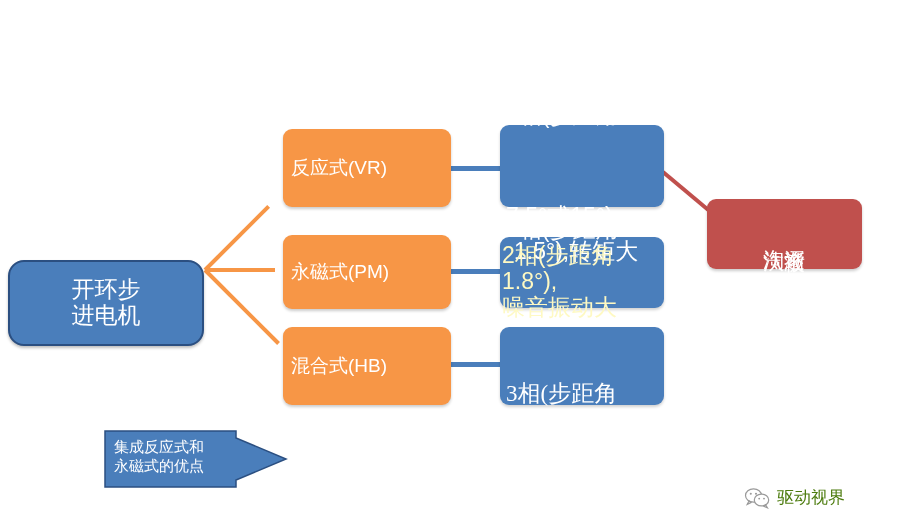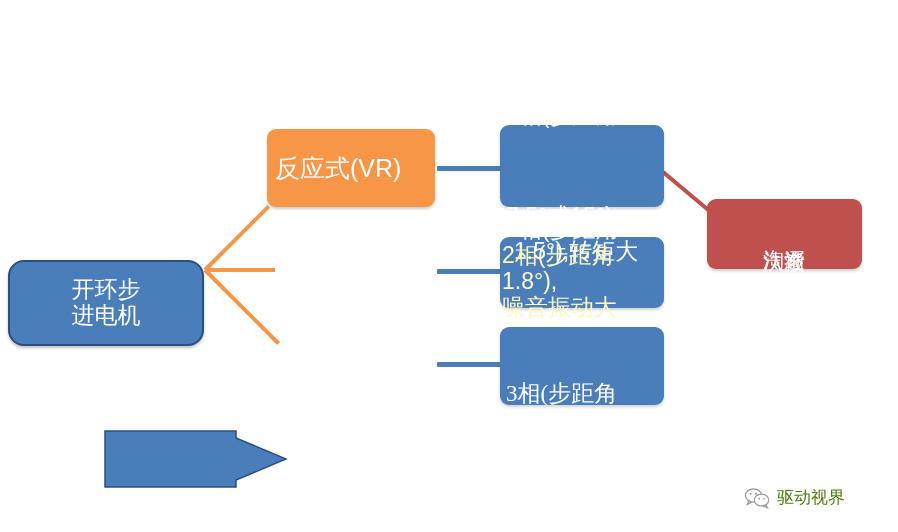--- a/index.html
+++ b/index.html
@@ -40,25 +40,26 @@
     justify-content: center;
     text-align: center;
     box-shadow: 0 2px 3px rgba(0,0,0,0.25);
     margin-top: 34px;
   }
 
   
   .cat-node {
     background: #f79646;
     border-radius: 9px;
-    font-size: 25px;
+    font-size: 19px;
     display: flex;
     align-items: center;
     padding-left: 8px;
     box-shadow: 0 2px 3px rgba(0,0,0,0.20);
+    margin-left: 16px;
   }
   .cat-1 { left: 267px; top: 129px; width: 168px; height: 78px; }
   .cat-2 { left: 267px; top: 235px; width: 168px; height: 74px; }
   .cat-3 { left: 267px; top: 327px; width: 168px; height: 78px; }
 
   
   .desc-node {
     background: #4a7ebb;
     border-radius: 9px;
     font-size: 23px;
@@ -186,20 +187,26 @@
   <div class="line line-red" style="left:663px; top:170px; width:74px; transform: rotate(40deg);"></div>
 
   <div class="node root-node">
     <span>开环步
 进电机</span>
   </div>
 
   <div class="node cat-node cat-1">
     <span>反应式(VR)</span>
   </div>
+  <div class="node cat-node cat-2">
+    <span>永磁式(PM)</span>
+  </div>
+  <div class="node cat-node cat-3">
+    <span>混合式(HB)</span>
+  </div>
 
   <div class="node desc-node desc-1">
     <span class="desc-overflow">3相(步距用</span>
     <span class="desc-plain">7.5°或15°),
 体积小转矩
 小</span>
   </div>
 
   <div class="node desc-node desc-2">
     <span class="desc-overflow-2">3相(步距用</span>
@@ -217,20 +224,22 @@
   <div class="node red-node">
     <span class="vert-text">逐渐被</span>
     <span class="vert-text">淘汰</span>
   </div>
 
   <div class="arrow-callout">
     <svg width="185" height="62" viewBox="0 0 185 62">
       <polygon points="0,2 133,2 133,-8 133,2 133,12 183,31 133,50 133,60 0,60" fill="#4a7ebb" stroke="#2b4f81" stroke-width="2" style="display:none"></polygon>
       <path d="M 1,3 L 132,3 L 132,10 L 182,31 L 132,52 L 132,59 L 1,59 Z" fill="#4a7ebb" stroke="#2b4f81" stroke-width="1.5"></path>
     </svg>
+    <span class="arrow-label">集成反应式和
+永磁式的优点</span>
   </div>
 
   <div class="watermark">
     <svg class="wechat-icon" viewBox="0 0 26 22">
       <ellipse cx="9.5" cy="8.5" rx="8" ry="6.6" fill="none" stroke="#9a9a9a" stroke-width="1.2"></ellipse>
       <path d="M 5,14 L 3.2,17.5 L 7,15.6 Z" fill="none" stroke="#9a9a9a" stroke-width="1.2"></path>
       <circle cx="6.8" cy="6.8" r="1.05" fill="#9a9a9a"></circle>
       <circle cx="12.0" cy="6.8" r="1.05" fill="#9a9a9a"></circle>
       <ellipse cx="17.5" cy="13.0" rx="7.2" ry="5.9" fill="#ffffff" stroke="#9a9a9a" stroke-width="1.2"></ellipse>
       <path d="M 21.6,17.8 L 23.4,20.8 L 19.9,19.3 Z" fill="none" stroke="#9a9a9a" stroke-width="1.2"></path>

